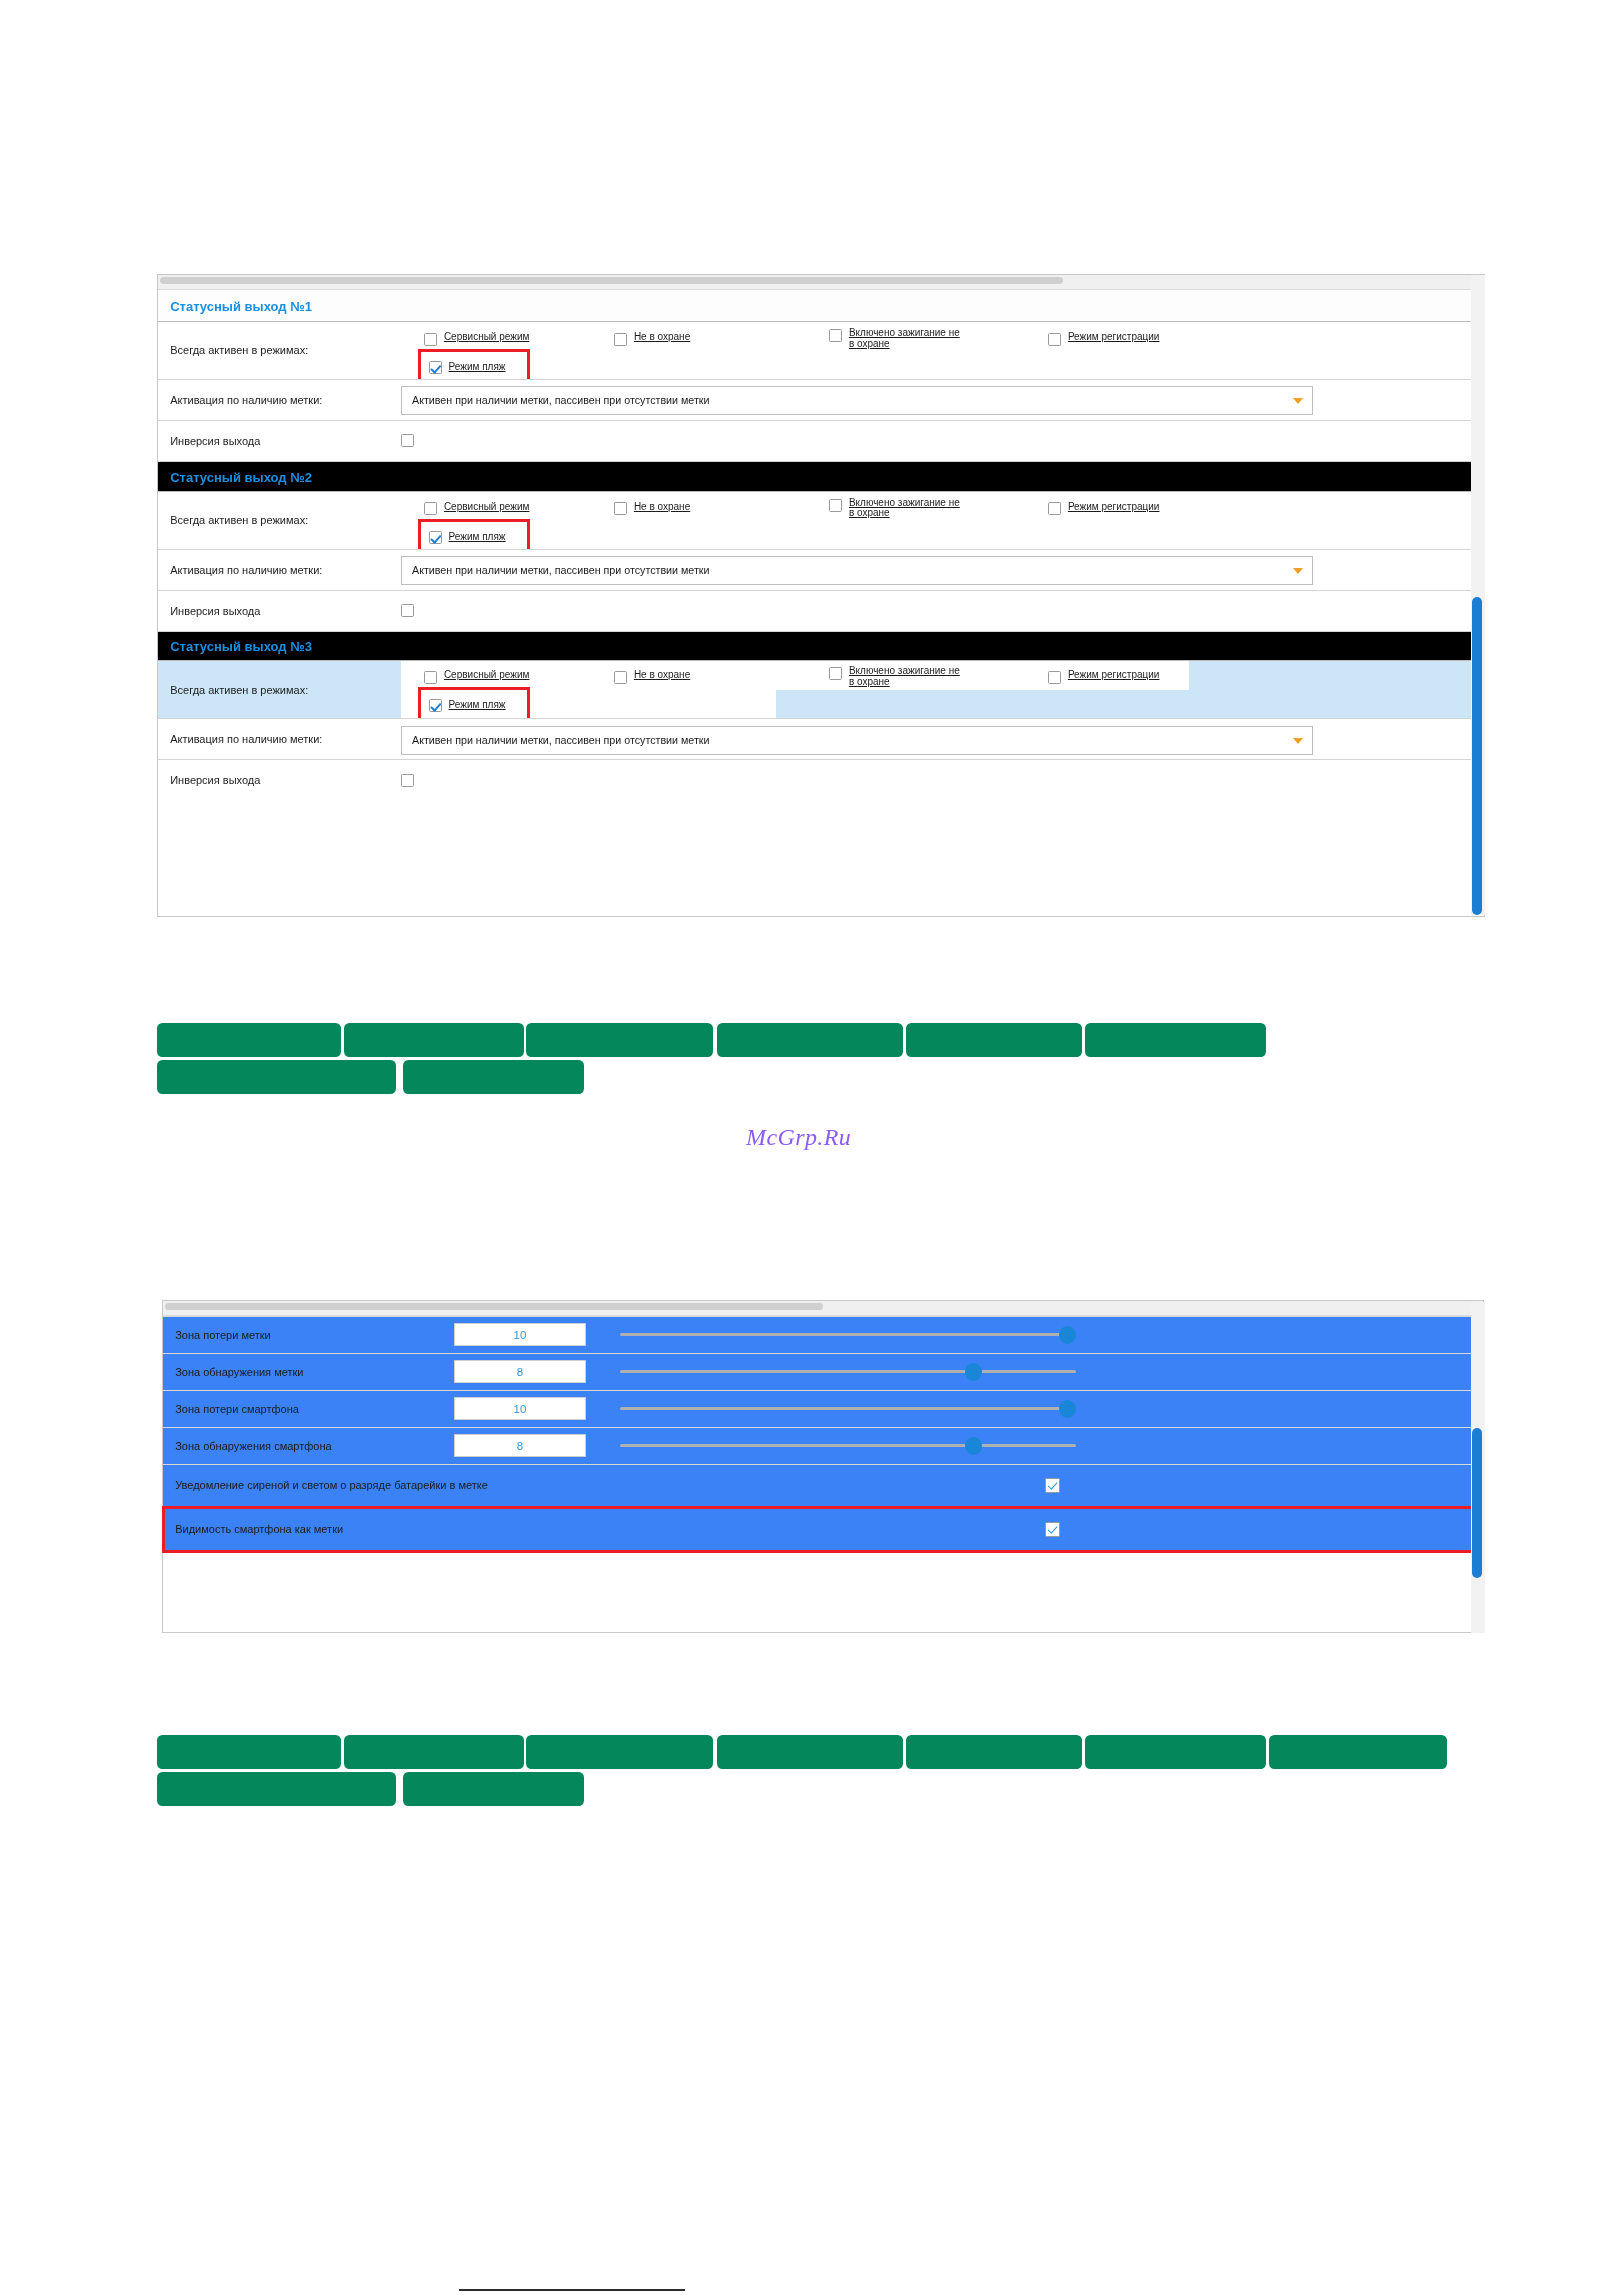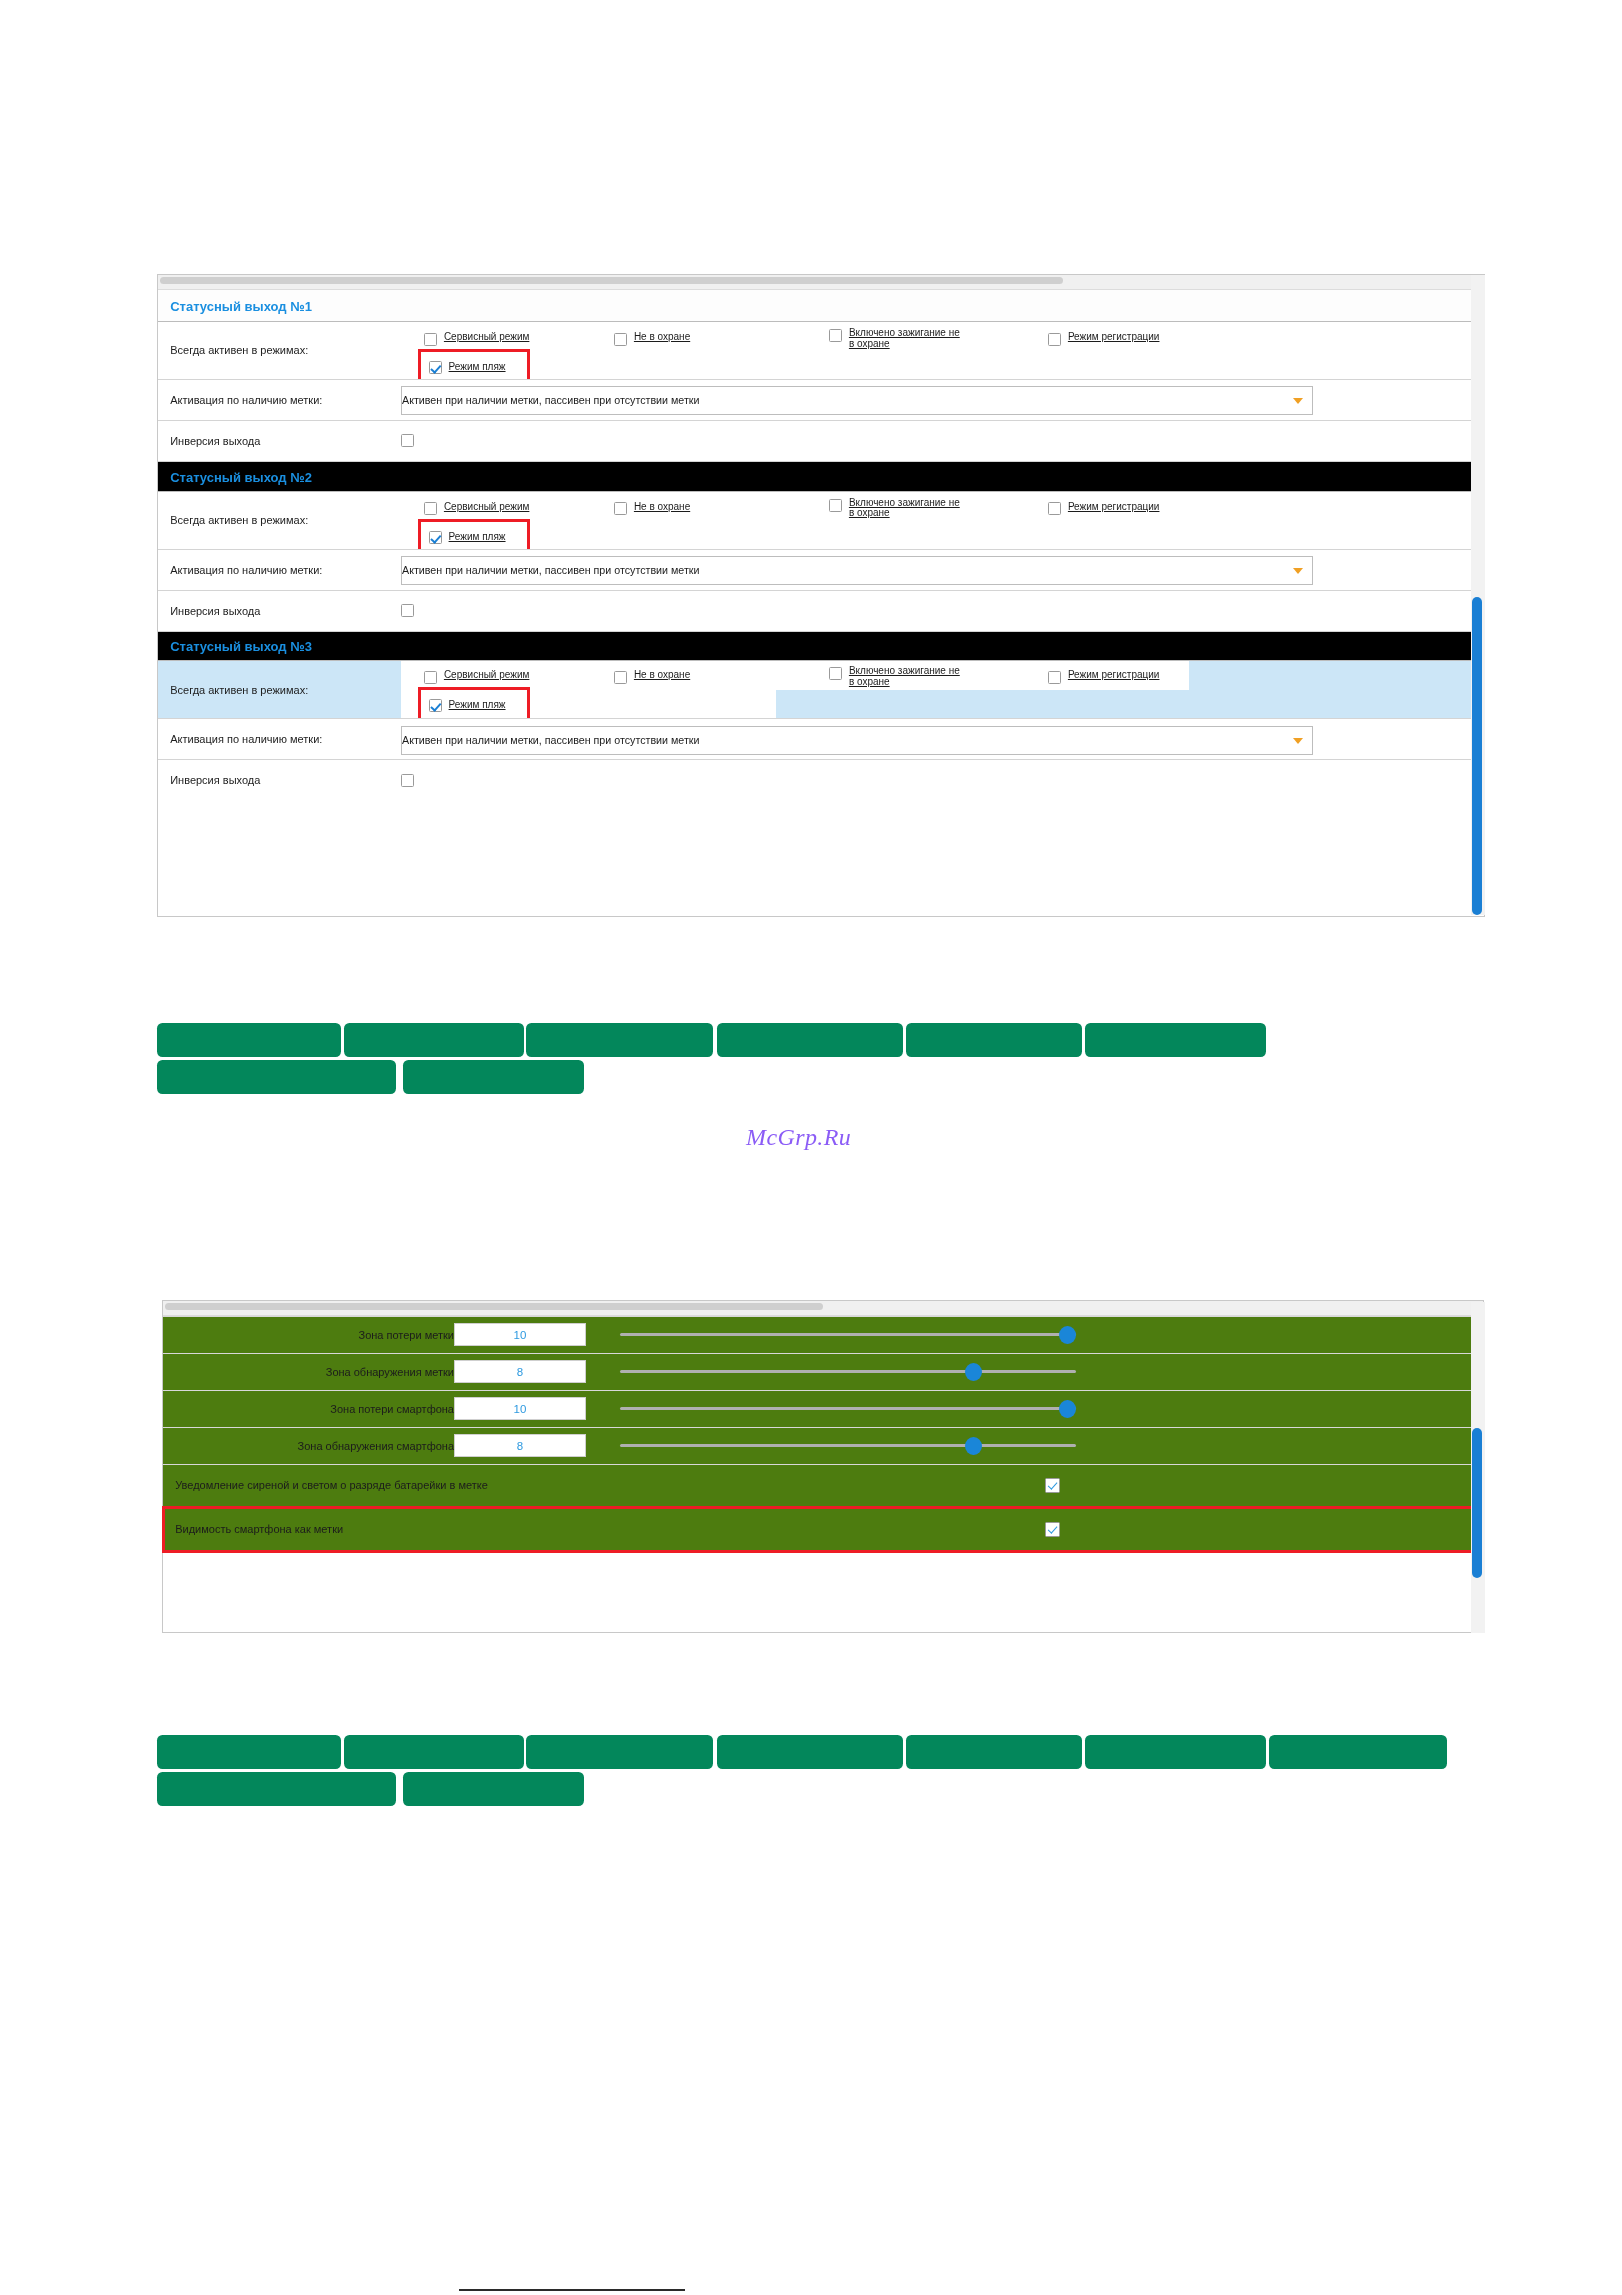--- a/index.html
+++ b/index.html
@@ -130,20 +130,21 @@
   .select {
     position: absolute;
     left: 0px;
     top: 6.1px;
     height: 29px;
     border: 0.8px solid #bdbdbd;
     background: #ffffff;
     box-sizing: border-box;
     display: flex;
     align-items: center;
+    padding-left: 10px;
     font-size: 10.7px;
     color: #1c1c1c;
   }
   .caret {
     position: absolute;
     right: 9.2px;
     top: 50%;
     margin-top: -2.3px;
     width: 0; height: 0;
     border-left: 5.4px solid transparent;
@@ -173,23 +174,22 @@
     background: #f2f2f2;
   }
 
   
   .mrow {
     display: flex;
     align-items: center;
     border-top: 1.5px solid #d8d8d8;
     height: 37px;
     position: relative;
-    background: #4d7c0f;
-    box-sizing: border-box;
-    text-align: right;
+    background: #3b82f6;
+    box-sizing: border-box;
   }
   .mrow-label {
     width: 291px;
     min-width: 291px;
     font-size: 11px;
     color: #1c1c1c;
     padding-left: 12.2px;
     box-sizing: border-box;
   }
   .numbox {

